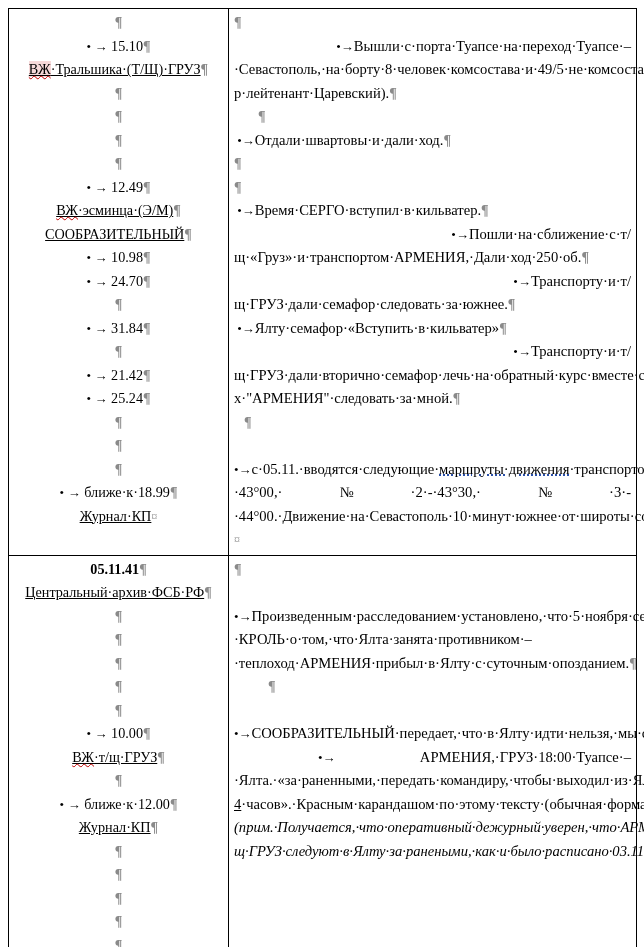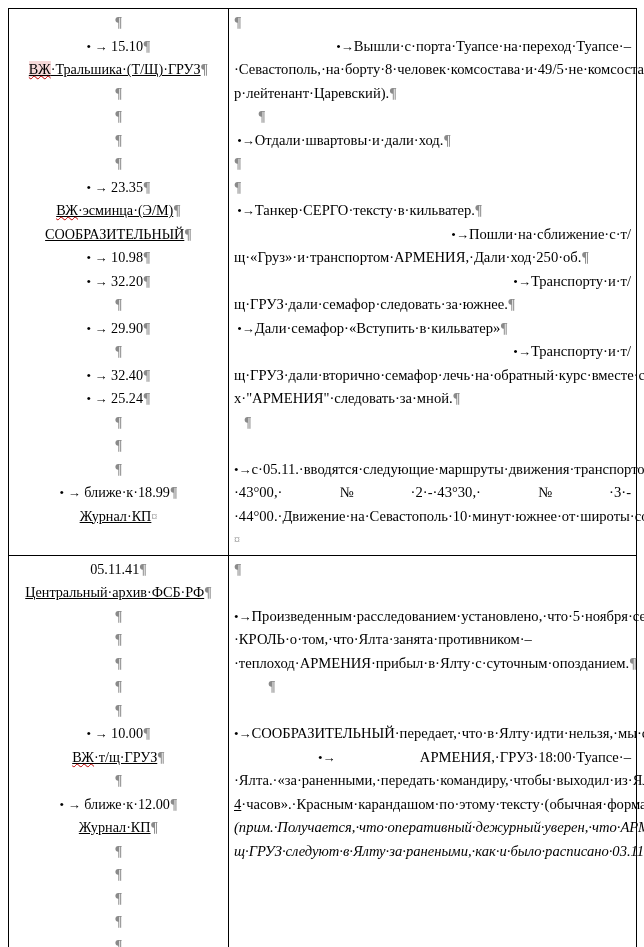--- a/index.html
+++ b/index.html
@@ -48,21 +48,21 @@
     font-size: 14.2px;
     line-height: 23.5px;
     white-space: pre-wrap;
   }
 
   
   .ctr    { text-align: center; }
   .empty  { min-height: 23.5px; }
 
   .ul     { text-decoration: underline; text-align: center; }
-  .bold   { font-weight: normal; }
+  .bold   { font-weight: bold; }
 
   
   .pil {
     color: #8a8a8a;
     font-family: "Liberation Serif", serif;
     font-weight: bold;
     font-size: 14px;
   }
   .eot { 
     color: #8a8a8a;
@@ -81,20 +81,21 @@
     text-decoration: underline;
     text-decoration-style: wavy;
     text-decoration-color: #c00000;
     text-decoration-thickness: 1px;
   }
   .hl-red {
     background: #f6d9d9;
   }
   
   .sp-blue {
+    text-decoration: underline;
     text-decoration-style: dotted;
     text-decoration-color: #2a4fa8;
     text-decoration-thickness: 1.5px;
   }
 
   
   .rt p.par {
     font-size: 14.6px;
     line-height: 23.5px;
     text-align: justify;
@@ -120,37 +121,37 @@
 
             <p class="par ctr"><span class="bullet">•</span> <span class="tabarrow">→</span> <span>15.10</span><span class="pil">¶</span></p>
 
             <p class="par ctr"><span class="ul"><span class="sp-red hl-red">ВЖ</span>·Тральшика·(Т/Щ)·ГРУЗ</span><span class="pil">¶</span></p>
 
             <p class="par ctr empty"><span class="pil">¶</span></p>
             <p class="par ctr empty"><span class="pil">¶</span></p>
             <p class="par ctr empty"><span class="pil">¶</span></p>
             <p class="par ctr empty"><span class="pil">¶</span></p>
 
-            <p class="par ctr"><span class="bullet">•</span> <span class="tabarrow">→</span> <span>23.35</span><span class="pil">¶</span></p>
+            <p class="par ctr"><span class="bullet">•</span> <span class="tabarrow">→</span> <span>12.49</span><span class="pil">¶</span></p>
 
             <p class="par ctr"><span class="ul"><span class="sp-red">ВЖ</span>·эсминца·(Э/М)</span><span class="pil">¶</span></p>
 
             <p class="par ctr"><span class="ul">СООБРАЗИТЕЛЬНЫЙ</span><span class="pil">¶</span></p>
 
             <p class="par ctr"><span class="bullet">•</span> <span class="tabarrow">→</span> <span>10.98</span><span class="pil">¶</span></p>
 
-            <p class="par ctr"><span class="bullet">•</span> <span class="tabarrow">→</span> <span>32.20</span><span class="pil">¶</span></p>
-
-            <p class="par ctr empty"><span class="pil">¶</span></p>
-
-            <p class="par ctr"><span class="bullet">•</span> <span class="tabarrow">→</span> <span>29.90</span><span class="pil">¶</span></p>
-
-            <p class="par ctr empty"><span class="pil">¶</span></p>
-
-            <p class="par ctr"><span class="bullet">•</span> <span class="tabarrow">→</span> <span>32.40</span><span class="pil">¶</span></p>
+            <p class="par ctr"><span class="bullet">•</span> <span class="tabarrow">→</span> <span>24.70</span><span class="pil">¶</span></p>
+
+            <p class="par ctr empty"><span class="pil">¶</span></p>
+
+            <p class="par ctr"><span class="bullet">•</span> <span class="tabarrow">→</span> <span>31.84</span><span class="pil">¶</span></p>
+
+            <p class="par ctr empty"><span class="pil">¶</span></p>
+
+            <p class="par ctr"><span class="bullet">•</span> <span class="tabarrow">→</span> <span>21.42</span><span class="pil">¶</span></p>
 
             <p class="par ctr"><span class="bullet">•</span> <span class="tabarrow">→</span> <span>25.24</span><span class="pil">¶</span></p>
 
             <p class="par ctr empty"><span class="pil">¶</span></p>
             <p class="par ctr empty"><span class="pil">¶</span></p>
             <p class="par ctr empty"><span class="pil">¶</span></p>
 
             <p class="par ctr"><span class="bullet">•</span> <span class="tabarrow">→</span> <span>ближе·к·18.99</span><span class="pil">¶</span></p>
 
             <p class="par ctr"><span class="ul">Журнал·КП</span><span class="eot">¤</span></p>
@@ -167,27 +168,27 @@
 
             <p class="par"><span class="bullet"> •</span><span class="tabarrow">→</span><span>Вышли·с·порта·Туапсе·на·переход·Туапсе·–·Севастополь,·на·борту·8·человек·комсостава·и·49/5·не·комсостава,·сопровождая·теплоход·«АРМЕНИЯ»·(вахтенный·к-р·лейтенант·Царевский).</span><span class="pil">¶</span></p>
 
             <p class="par empty" style="text-indent:24px"><span class="pil">¶</span></p>
 
             <p class="par"><span class="bullet"> •</span><span class="tabarrow">→</span><span>Отдали·швартовы·и·дали·ход.</span><span class="pil">¶</span></p>
 
             <p class="par empty"><span class="pil">¶</span></p>
             <p class="par empty"><span class="pil">¶</span></p>
 
-            <p class="par"><span class="bullet"> •</span><span class="tabarrow">→</span><span>Танкер·СЕРГО·тексту·в·кильватер.</span><span class="pil">¶</span></p>
+            <p class="par"><span class="bullet"> •</span><span class="tabarrow">→</span><span>Время·СЕРГО·вступил·в·кильватер.</span><span class="pil">¶</span></p>
 
             <p class="par"><span class="bullet"> •</span><span class="tabarrow">→</span><span>Пошли·на·сближение·с·т/щ·«Груз»·и·транспортом·АРМЕНИЯ,·Дали·ход·250·об.</span><span class="pil">¶</span></p>
 
             <p class="par"><span class="bullet"> •</span><span class="tabarrow">→</span><span>Транспорту·и·т/щ·ГРУЗ·дали·семафор·следовать·за·южнее.</span><span class="pil">¶</span></p>
 
-            <p class="par"><span class="bullet"> •</span><span class="tabarrow">→</span><span>Дали·семафор·«Вступить·в·кильватер»</span><span class="pil">¶</span></p>
+            <p class="par"><span class="bullet"> •</span><span class="tabarrow">→</span><span>Ялту·семафор·«Вступить·в·кильватер»</span><span class="pil">¶</span></p>
 
             <p class="par"><span class="bullet"> •</span><span class="tabarrow">→</span><span>Транспорту·и·т/щ·ГРУЗ·дали·вторично·семафор·лечь·на·обратный·курс·вместе·с·т/х·"АРМЕНИЯ"·следовать·за·мной.</span><span class="pil">¶</span></p>
 
             <p class="par empty" style="text-indent:10px"><span class="pil">¶</span></p>
 
             <p class="par"><span class="bullet"> •</span><span class="tabarrow">→</span>с·05.11.·вводятся·следующие·<span class="sp-blue">маршруты·движения</span>·транспортов.·Маршрут·№·1·-·43°00,·№·2·-·43°30,·№·3·-·44°00.·Движение·на·Севастополь·10·минут·южнее·от·широты·соответствующего·маршрута.<span class="eot">¤</span></p>
 
           </div>
         </td>
       </tr>

